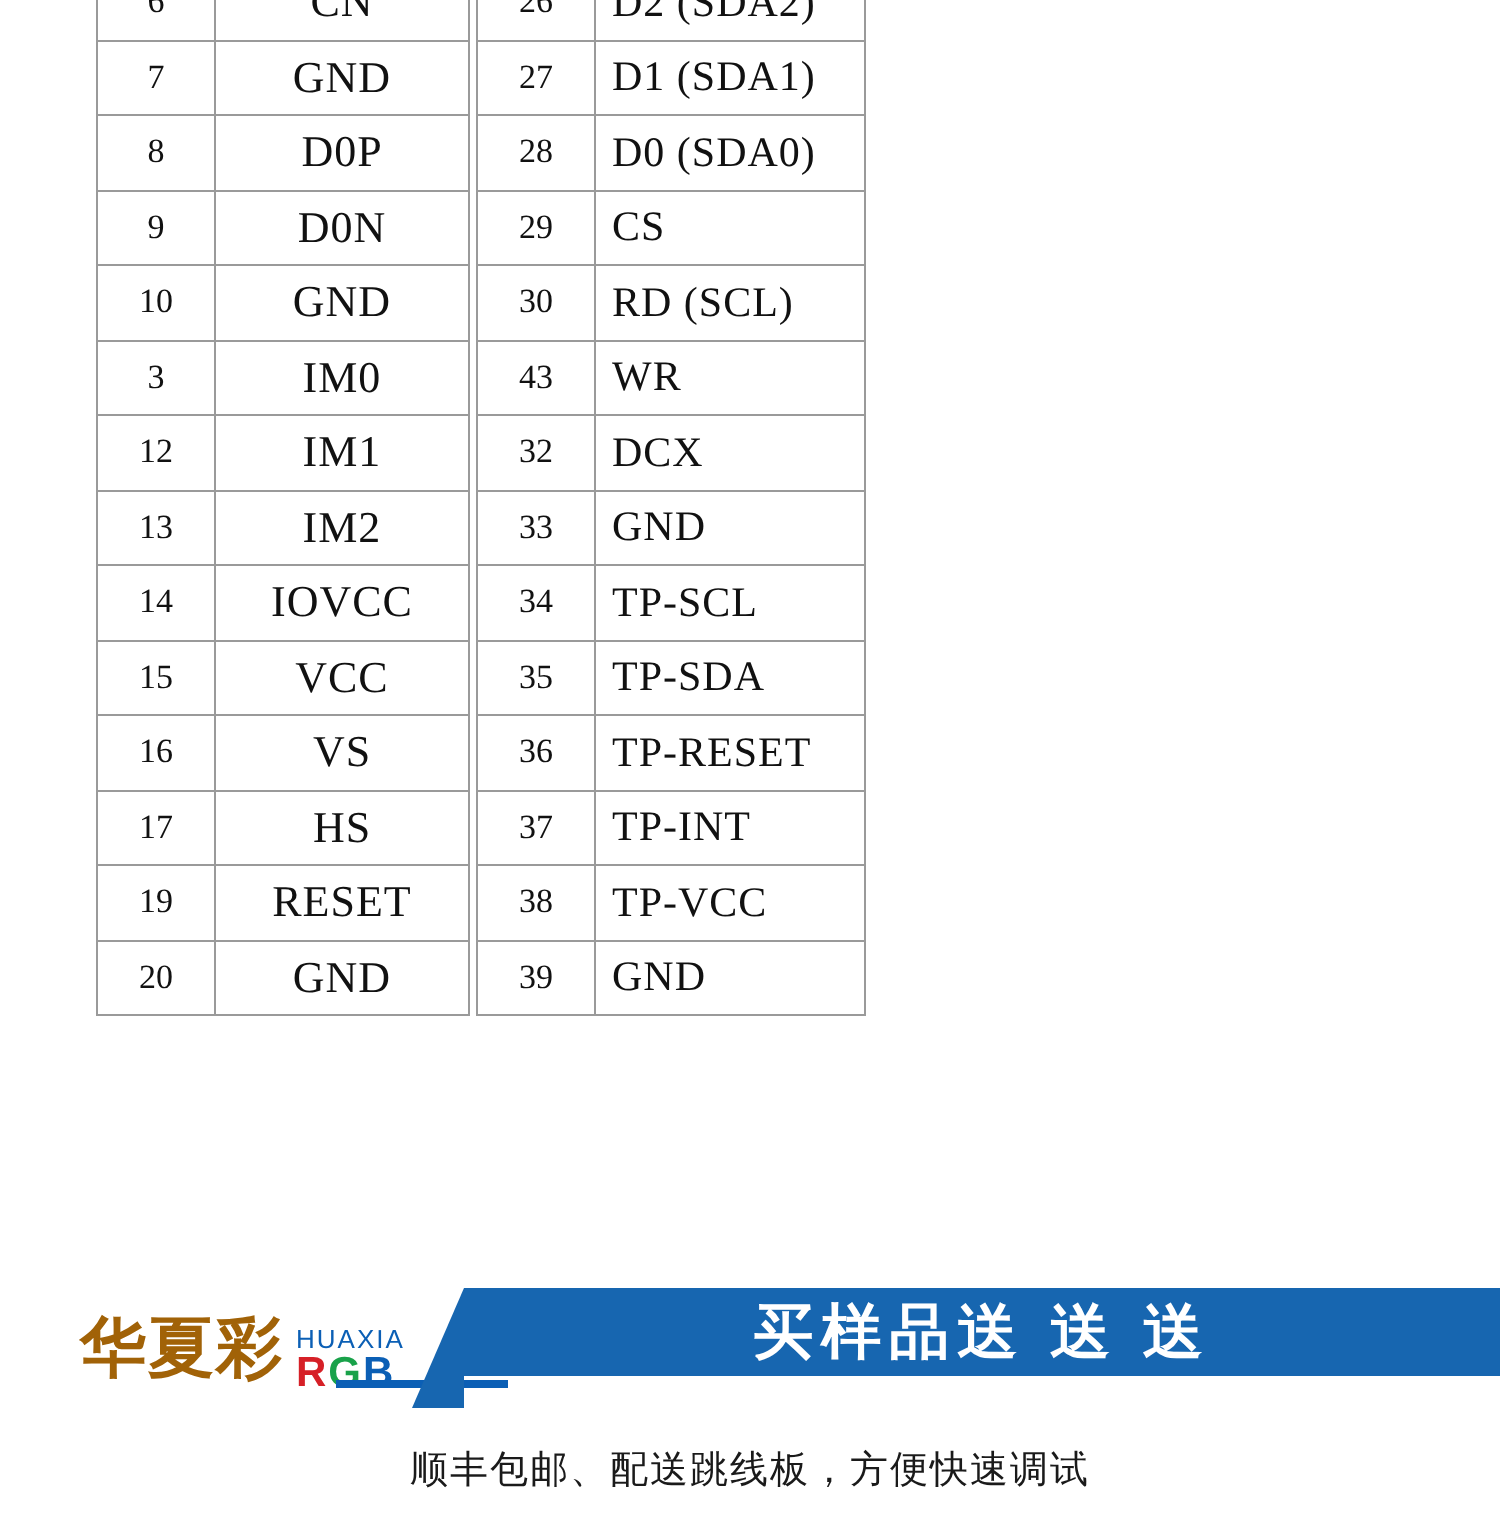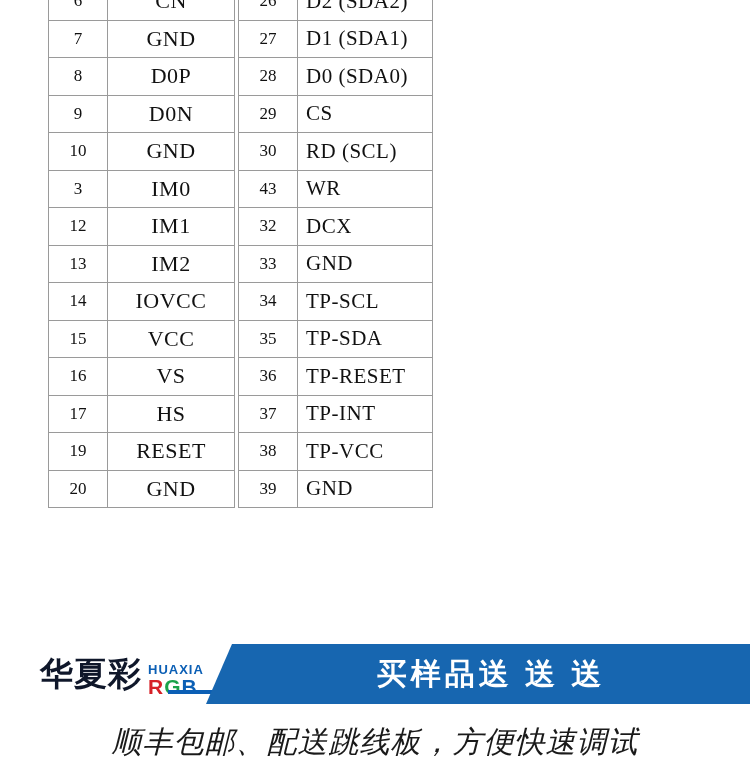--- a/index.html
+++ b/index.html
@@ -95,33 +95,33 @@
     top: 0;
     width: 215px;
     height: 60px;
     display: flex;
     align-items: center;
   }
   .logo-cn {
     font-family: "Liberation Sans", sans-serif;
     font-size: 33px;
     font-weight: bold;
-    color: #0f172a;
+    color: #a16207;
     letter-spacing: 1px;
   }
   .logo-rgb {
     margin-left: 6px;
     display: flex;
     flex-direction: column;
     line-height: 1;
   }
   .logo-huaxia {
     font-family: "Liberation Sans", sans-serif;
     font-size: 13px;
-    font-weight: bold;
+    font-weight: normal;
     color: #0b5fb5;
     letter-spacing: 1px;
     margin-top: 12px;
   }
   .logo-rgb-letters {
     font-family: "Liberation Sans", sans-serif;
     font-size: 21px;
     font-weight: bold;
     letter-spacing: 1px;
   }
@@ -135,21 +135,21 @@
     width: 86px;
     height: 4px;
     background: #0b5fb5;
   }
 
   .banner-bar {
     position: absolute;
     left: 232px;
     top: 0;
     width: 518px;
-    height: 60px;
+    height: 44px;
     background: #1766b0;
     display: flex;
     align-items: center;
     justify-content: center;
   }
   .banner-bar::before {
     content: "";
     position: absolute;
     left: -26px;
     top: 0;
@@ -169,24 +169,23 @@
   
   .footer {
     position: absolute;
     left: 0;
     top: 722px;
     width: 750px;
     text-align: center;
   }
   .footer-text {
     font-family: "Liberation Sans", sans-serif;
-    font-size: 30px;
+    font-size: 19px;
     color: #1a1a1a;
     letter-spacing: 1px;
-    font-style: italic;
   }
 </style>
 </head>
 <body>
 
 <div class="tables-area">
 
   <div class="watermark">RGB</div>
 
   <table class="pin-table left">

